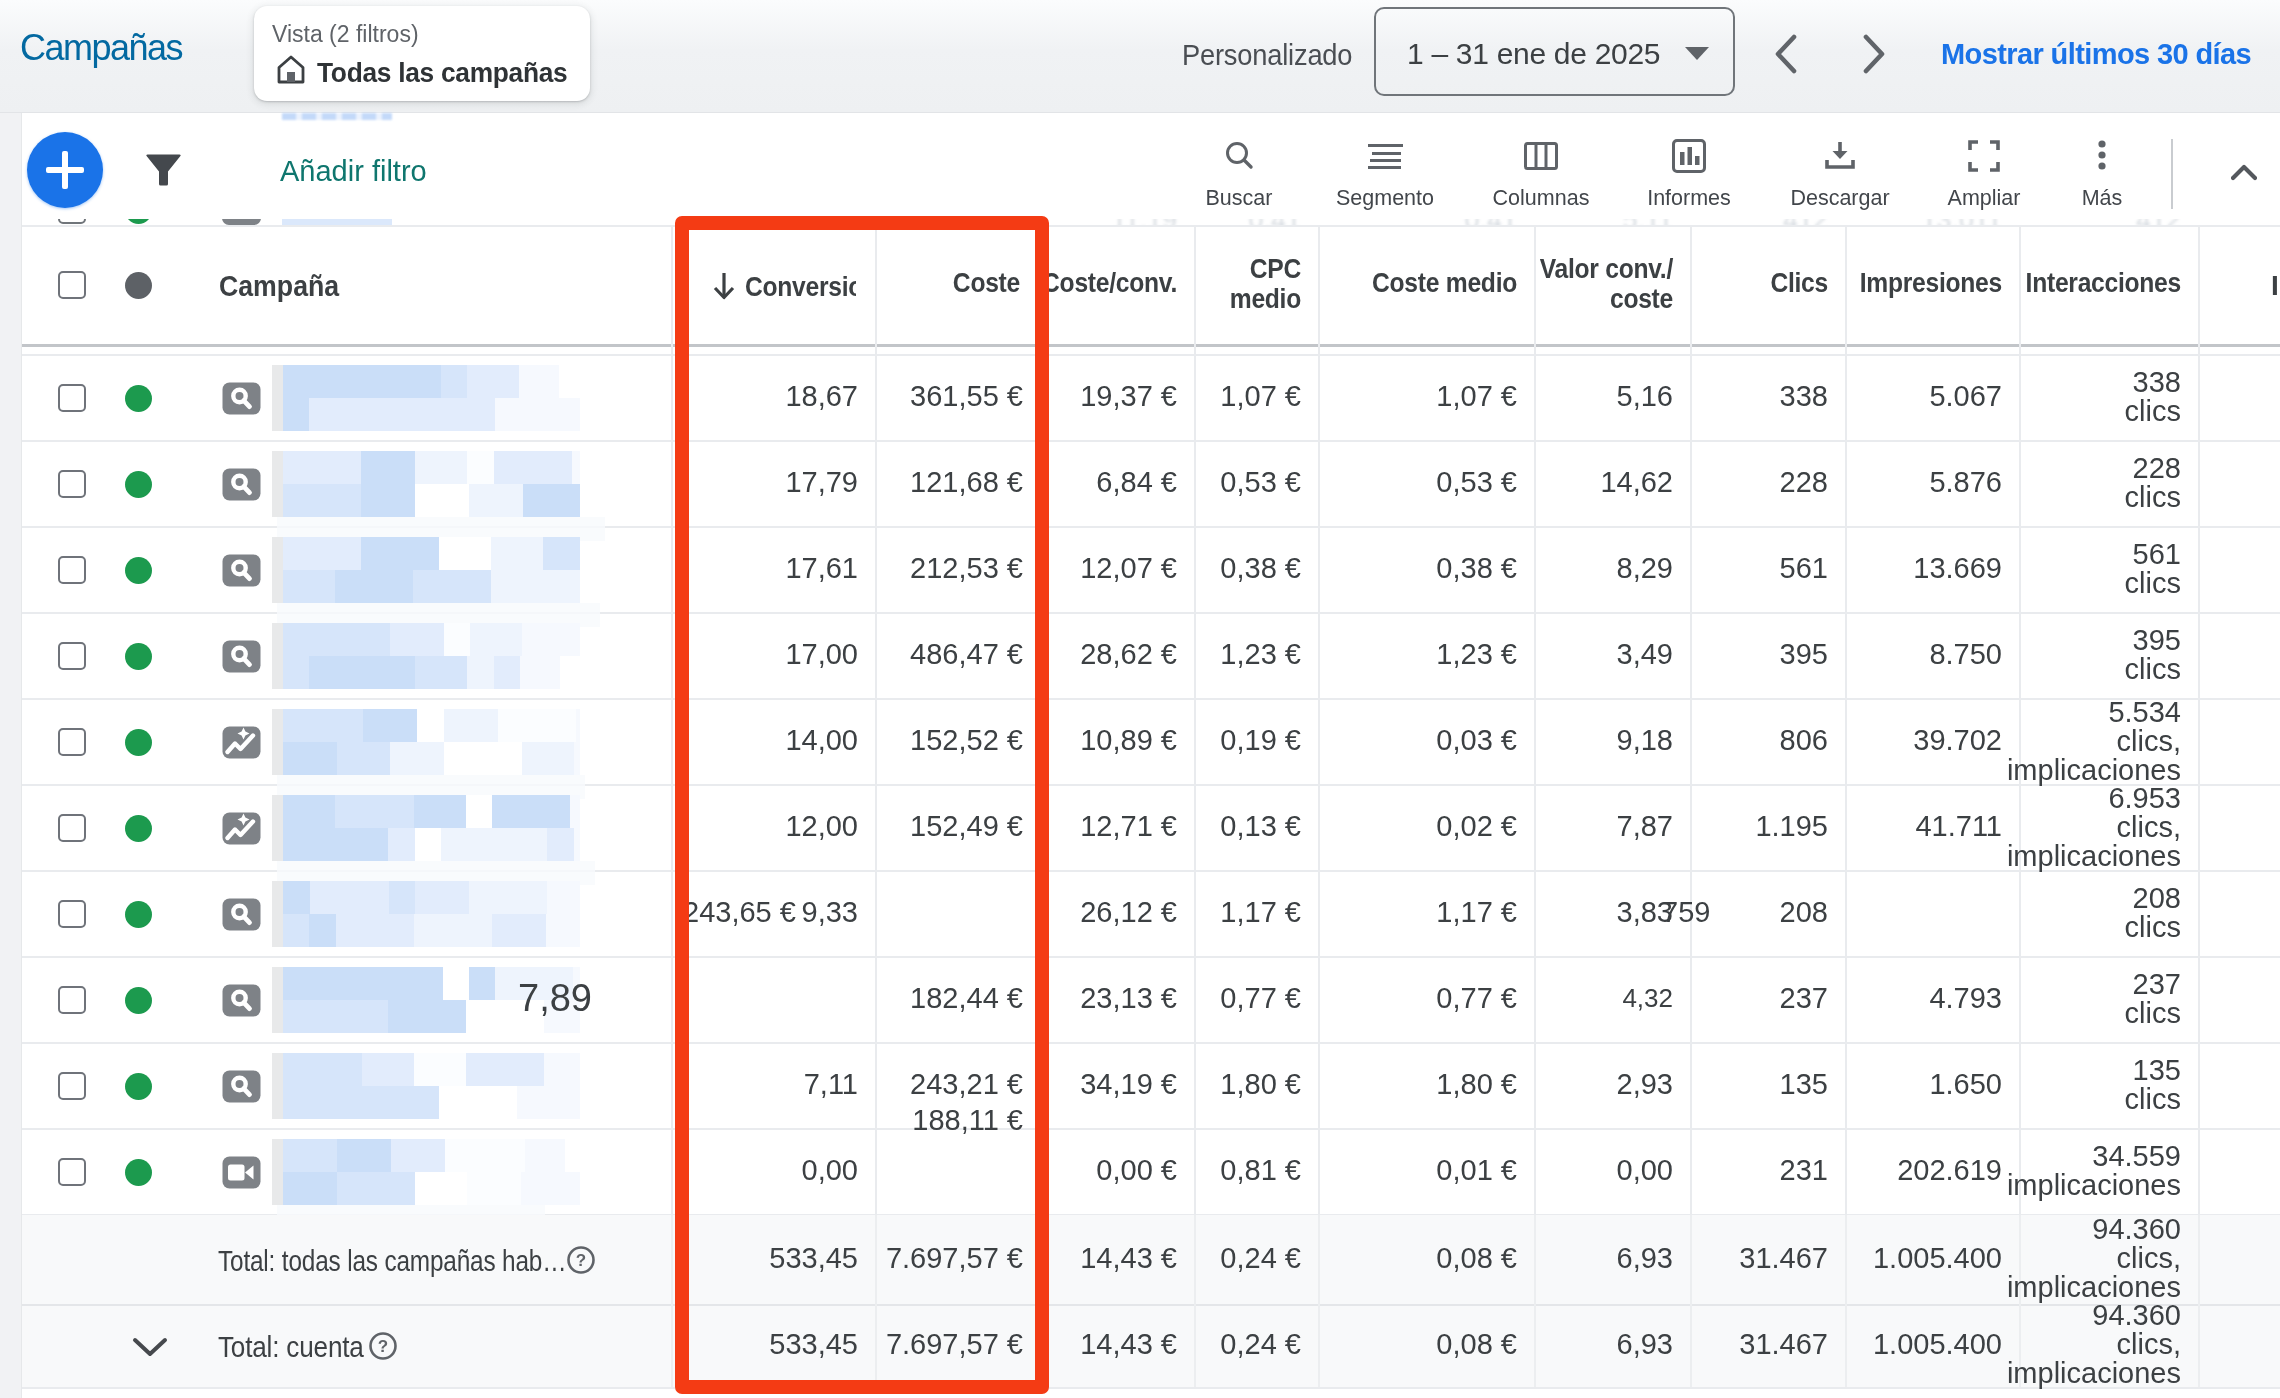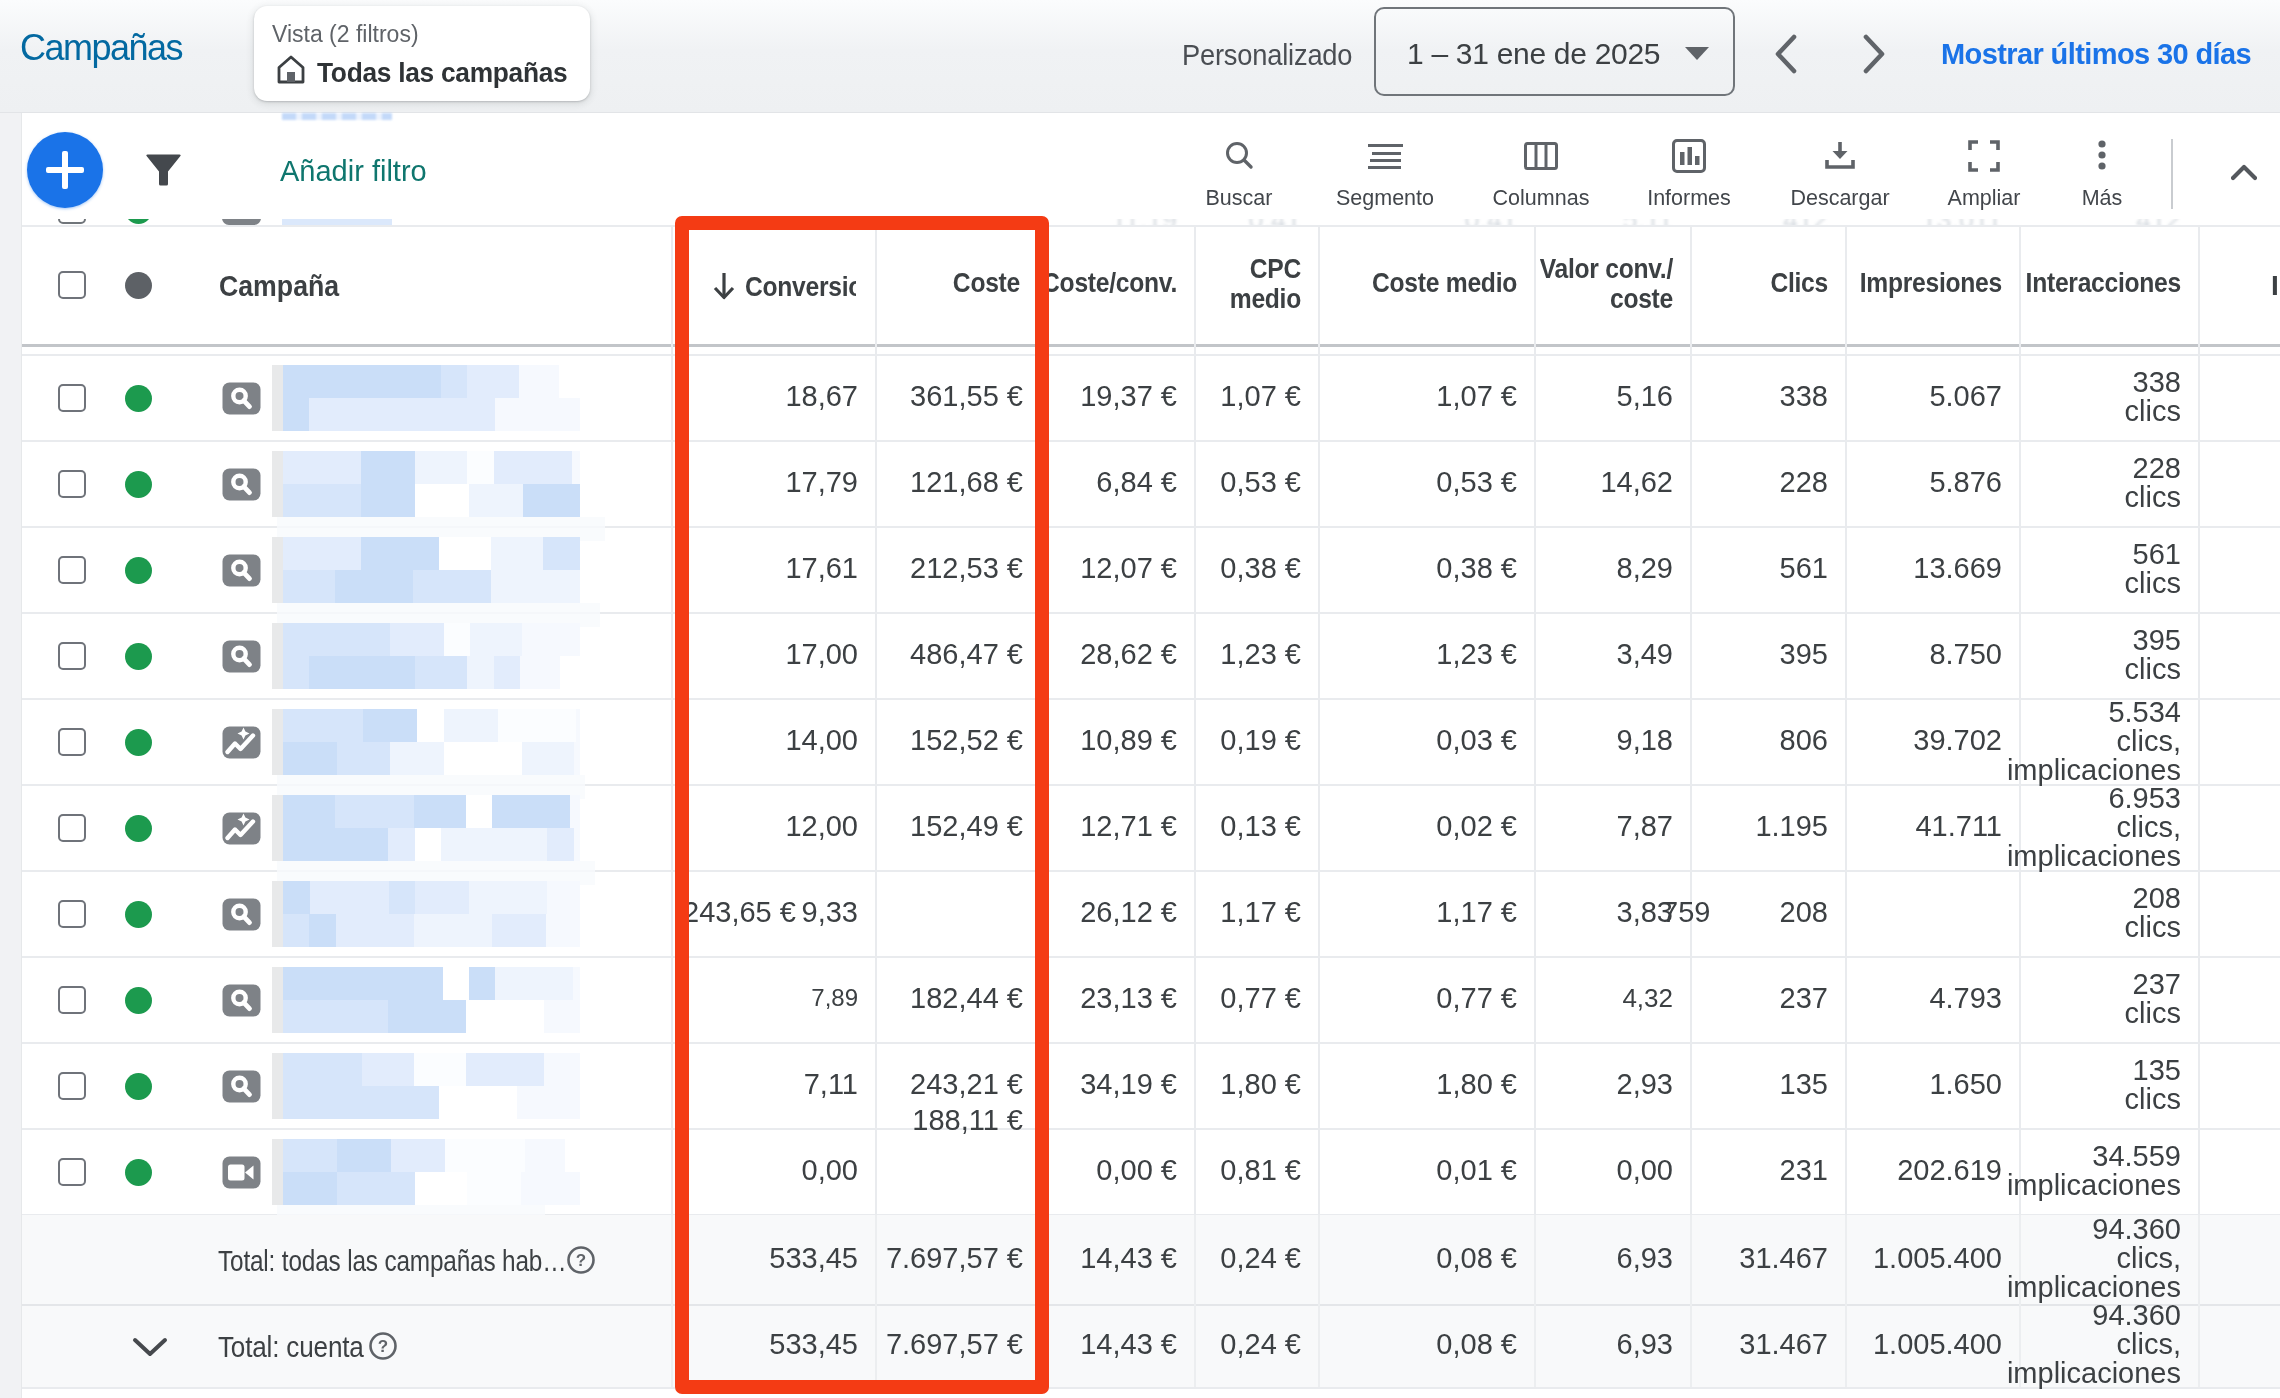--- a/index.html
+++ b/index.html
@@ -379,21 +379,21 @@
     <div style="position:absolute;left:173px;top:10px;width:26px;height:33px;background:#ffffff"></div>
     <div style="position:absolute;left:199px;top:10px;width:26px;height:33px;background:#cadef8"></div>
     <div style="position:absolute;left:225px;top:10px;width:78px;height:33px;background:#eef4fd"></div>
     <div style="position:absolute;left:303px;top:10px;width:92px;height:33px;background:#f6f9fe"></div>
     <div style="position:absolute;left:13px;top:43px;width:27px;height:33px;background:#d6e5fa"></div>
     <div style="position:absolute;left:40px;top:43px;width:78px;height:33px;background:#d6e5fa"></div>
     <div style="position:absolute;left:118px;top:43px;width:78px;height:33px;background:#cadef8"></div>
     <div style="position:absolute;left:196px;top:43px;width:78px;height:33px;background:#ffffff"></div>
     <div style="position:absolute;left:274px;top:43px;width:66px;height:33px;background:#f6f9fe"></div>
   </div>
-<div style="position:absolute;left:518px;top:969.0px;width:340px;text-align:right;font-size:24px;line-height:58px;font-weight:400;color:#3c4043;letter-spacing:0px;white-space:nowrap;z-index:1">7,89</div>
+<div style="position:absolute;left:518px;top:969.0px;width:340px;font-size:38px;line-height:58px;font-weight:400;color:#3c4043;letter-spacing:0px;white-space:nowrap;z-index:1">7,89</div>
 <div style="position:absolute;left:683px;top:969.0px;width:340px;text-align:right;font-size:29px;line-height:58px;font-weight:400;color:#3c4043;letter-spacing:0px;white-space:nowrap;z-index:1">182,44 €</div>
 <div style="position:absolute;left:837px;top:969.0px;width:340px;text-align:right;font-size:29px;line-height:58px;font-weight:400;color:#3c4043;letter-spacing:0px;white-space:nowrap;z-index:1">23,13 €</div>
 <div style="position:absolute;left:961px;top:969.0px;width:340px;text-align:right;font-size:29px;line-height:58px;font-weight:400;color:#3c4043;letter-spacing:0px;white-space:nowrap;z-index:1">0,77 €</div>
 <div style="position:absolute;left:1177px;top:969.0px;width:340px;text-align:right;font-size:29px;line-height:58px;font-weight:400;color:#3c4043;letter-spacing:0px;white-space:nowrap;z-index:1">0,77 €</div>
 <div style="position:absolute;left:1333px;top:969.0px;width:340px;text-align:right;font-size:26px;line-height:58px;font-weight:400;color:#3c4043;letter-spacing:0px;white-space:nowrap;z-index:1">4,32</div>
 <div style="position:absolute;left:1488px;top:969.0px;width:340px;text-align:right;font-size:29px;line-height:58px;font-weight:400;color:#3c4043;letter-spacing:0px;white-space:nowrap;z-index:1">237</div>
 <div style="position:absolute;left:1662px;top:969.0px;width:340px;text-align:right;font-size:29px;line-height:58px;font-weight:400;color:#3c4043;letter-spacing:0px;white-space:nowrap;z-index:1">4.793</div>
 <div style="position:absolute;left:1841px;top:970.0px;width:340px;text-align:right;font-size:29px;line-height:29px;color:#3c4043;letter-spacing:0px;">237<br>clics</div>
 <div class="abs" style="left:22px;top:1128px;width:2258px;height:1.5px;background:#e9ebee"></div>
 <div style="position:absolute;left:58.0px;top:1072.0px;width:28px;height:28px;border:2.5px solid #6f737a;border-radius:5px;background:#fff"></div>

